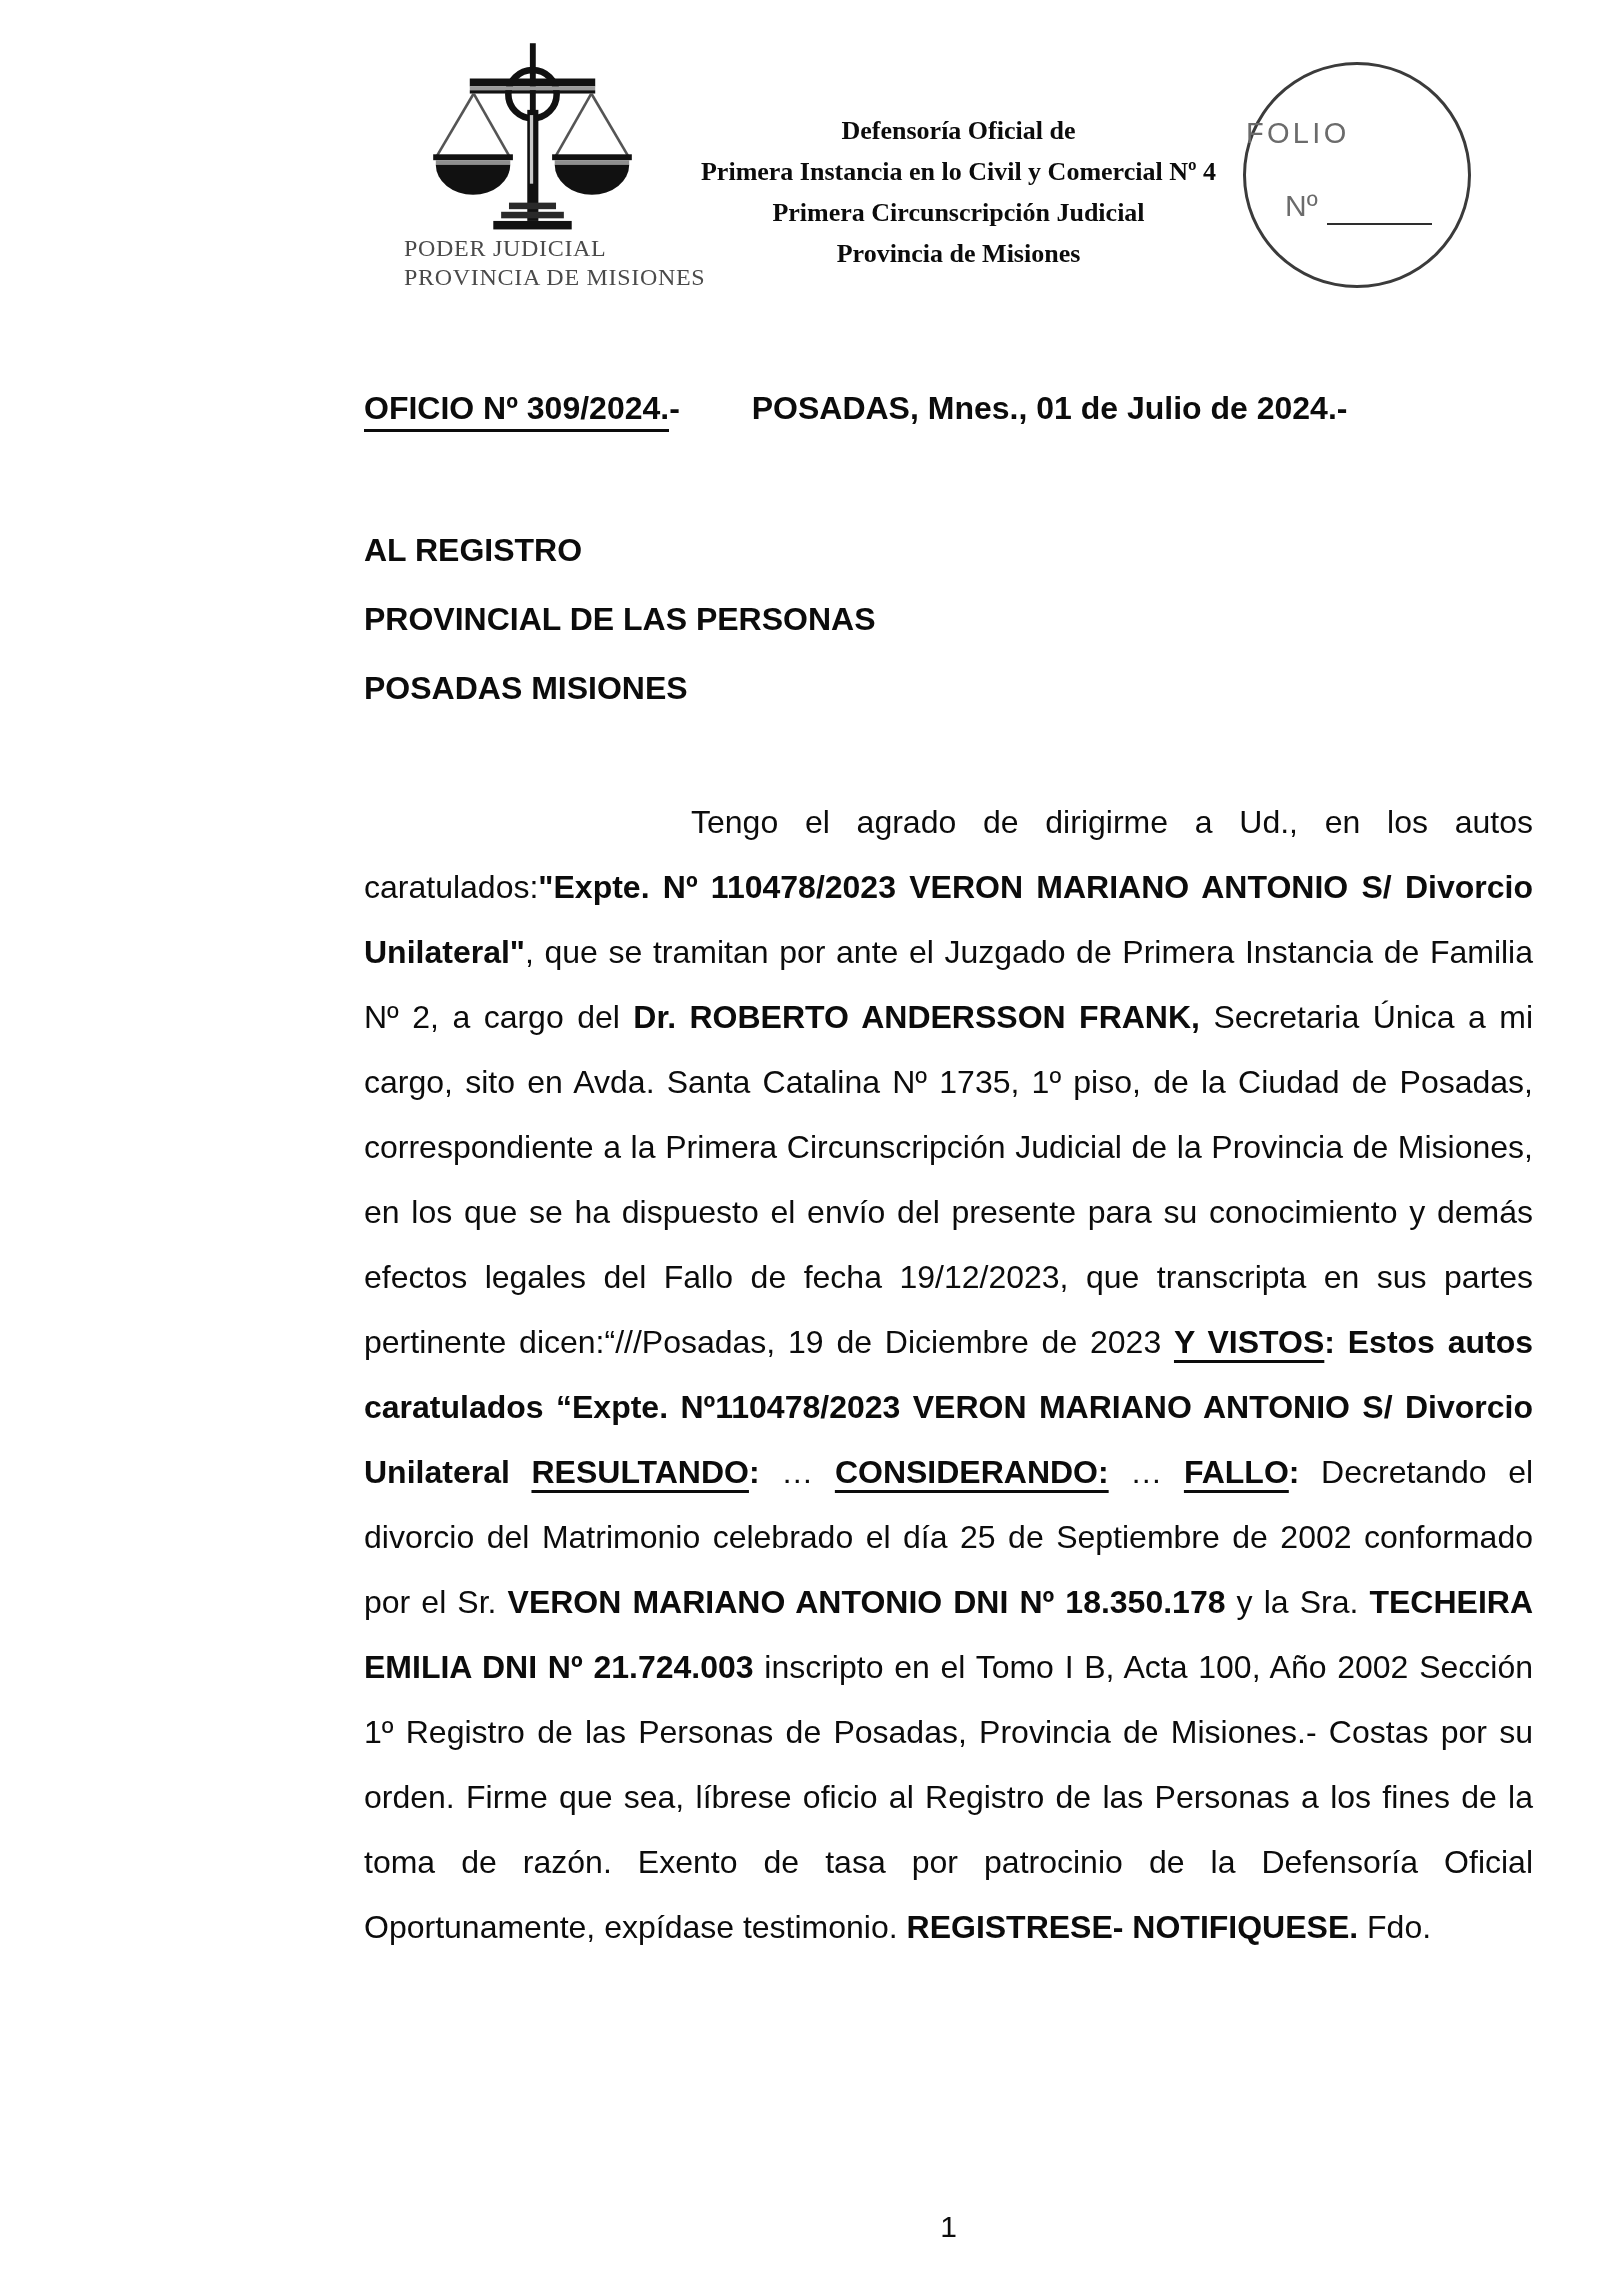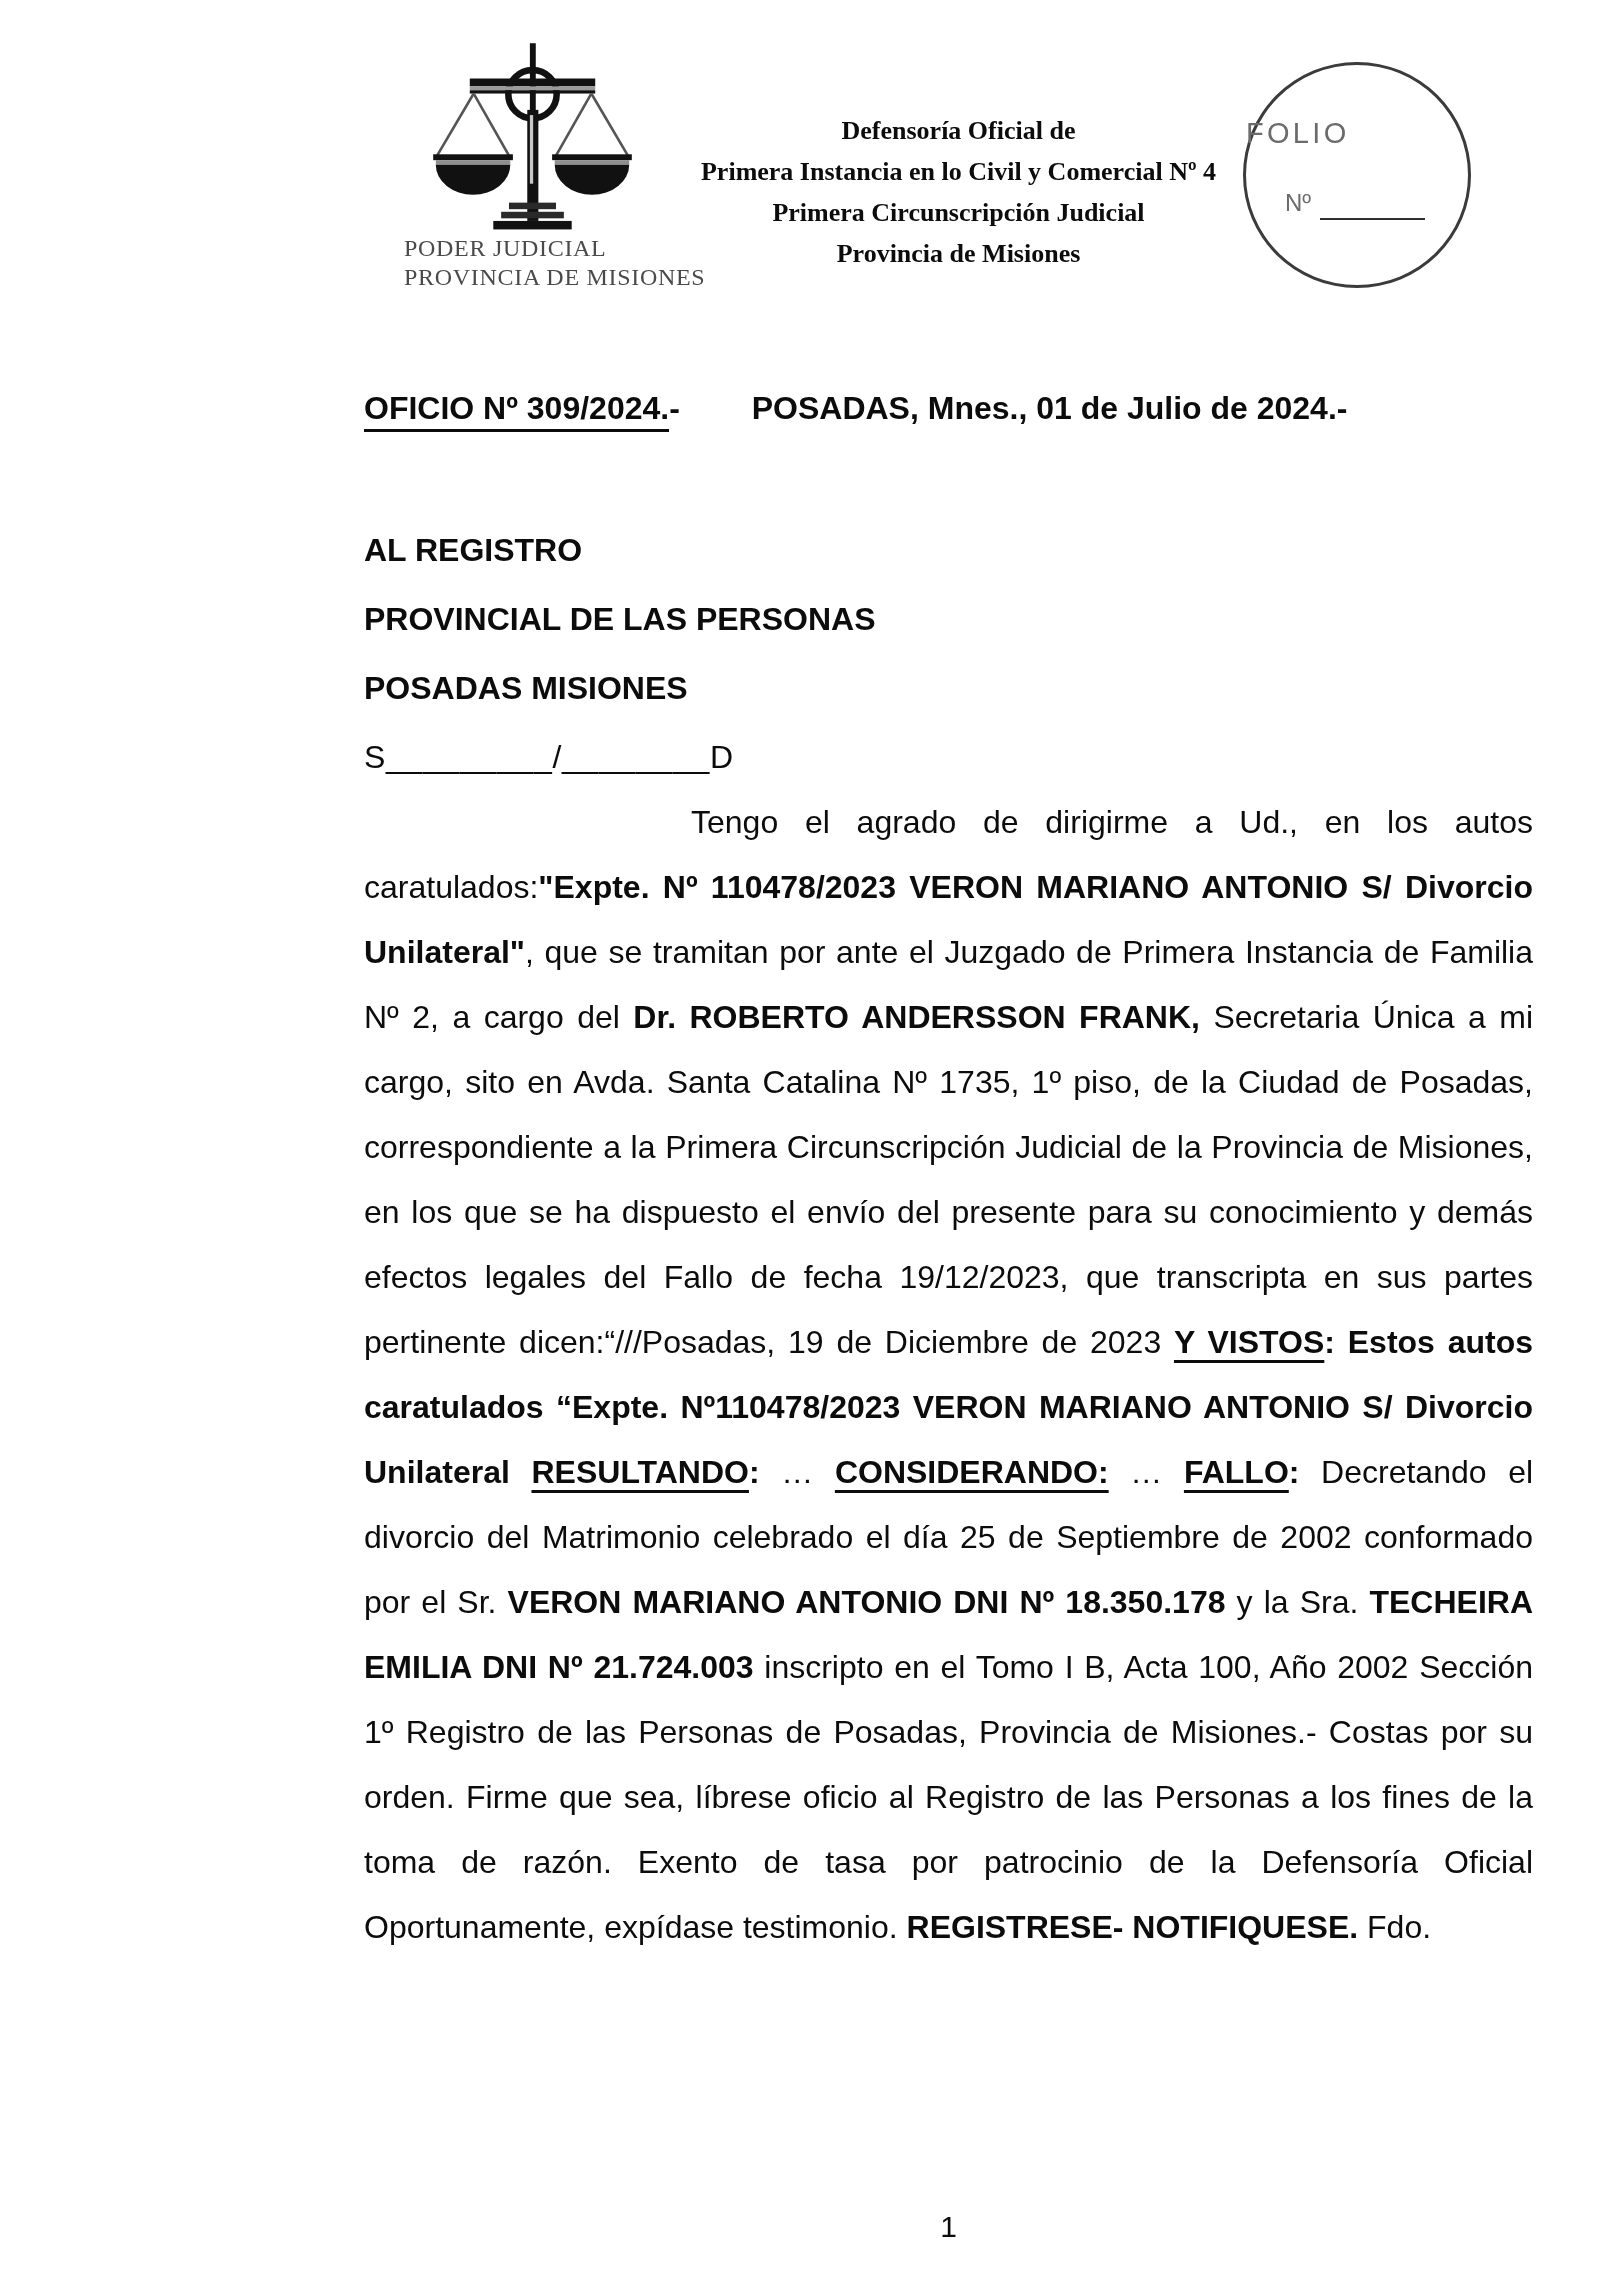--- a/index.html
+++ b/index.html
@@ -37,21 +37,21 @@
     border:3.3px solid #3b3b3b;border-radius:50%;
     box-sizing:border-box;
   }
   .folio-title{
     position:absolute;top:52px;left:0;width:100%;
     text-align:left;
     color:#6b6b6b;font-size:29px;letter-spacing:3.3px;
   }
   .folio-number-row{
     position:absolute;top:124px;left:39px;
-    color:#6b6b6b;font-size:24px;
+    color:#6b6b6b;font-size:30px;
     white-space:nowrap;
   }
   .folio-number-line{
     display:inline-block;width:105px;height:0.7px;
     border-bottom:2.6px solid #2e2e2e;
     margin-left:9.2px;vertical-align:-9.2px;
   }
   
   .col{position:absolute;left:364px;width:1169px;}
   .ref-line{top:390px;font-size:32px;font-weight:bold;white-space:nowrap;}
@@ -139,21 +139,20 @@
 
   <div class="col ref-line">
     <span class="ref-number">OFICIO Nº 309/2024.</span><span>-</span>
     <span class="dateline">POSADAS, Mnes., 01 de Julio de 2024.-</span>
   </div>
 
   <div class="col addressee">
     <div>AL REGISTRO</div>
     <div>PROVINCIAL DE LAS PERSONAS</div>
     <div>POSADAS MISIONES</div>
-    <div class="salutation">S_________/________D</div>
   </div>
 
   <div class="col body-par"><span>Tengo el agrado de dirigirme a Ud., en los autos caratulados:</span><span class="b">"Expte. Nº 110478/2023 VERON MARIANO ANTONIO S/ Divorcio Unilateral"</span><span>, que se tramitan por ante el Juzgado de Primera Instancia de Familia Nº 2, a cargo del </span><span class="b">Dr. ROBERTO ANDERSSON FRANK,</span><span> Secretaria Única a mi cargo, sito en Avda. Santa Catalina Nº 1735, 1º piso, de la Ciudad de Posadas, correspondiente a la Primera Circunscripción Judicial de la Provincia de Misiones, en los que se ha dispuesto el envío del presente para su conocimiento y demás efectos legales del Fallo de fecha 19/12/2023, que transcripta en sus partes pertinente dicen:“///Posadas, 19 de Diciembre de 2023 </span><span class="b u">Y VISTOS</span><span class="b">: Estos autos caratulados “Expte. Nº110478/2023 VERON MARIANO ANTONIO S/ Divorcio Unilateral </span><span class="b u">RESULTANDO</span><span class="b">: </span><span>… </span><span class="b u">CONSIDERANDO:</span><span> … </span><span class="b u">FALLO</span><span class="b">: </span><span>Decretando el divorcio del Matrimonio celebrado el día 25 de Septiembre de 2002 conformado por el Sr. </span><span class="b">VERON MARIANO ANTONIO DNI Nº 18.350.178</span><span> y la Sra. </span><span class="b">TECHEIRA EMILIA DNI Nº 21.724.003</span><span> inscripto en el Tomo I B, Acta 100, Año 2002 Sección 1º Registro de las Personas de Posadas, Provincia de Misiones.- Costas por su orden. Firme que sea, líbrese oficio al Registro de las Personas a los fines de la toma de razón. Exento de tasa por patrocinio de la Defensoría Oficial Oportunamente, expídase testimonio. </span><span class="b">REGISTRESE- NOTIFIQUESE.</span><span> Fdo.</span></div>
 
   <div class="col page-number">1</div>
 
 </div>
 
 
 </body></html>

